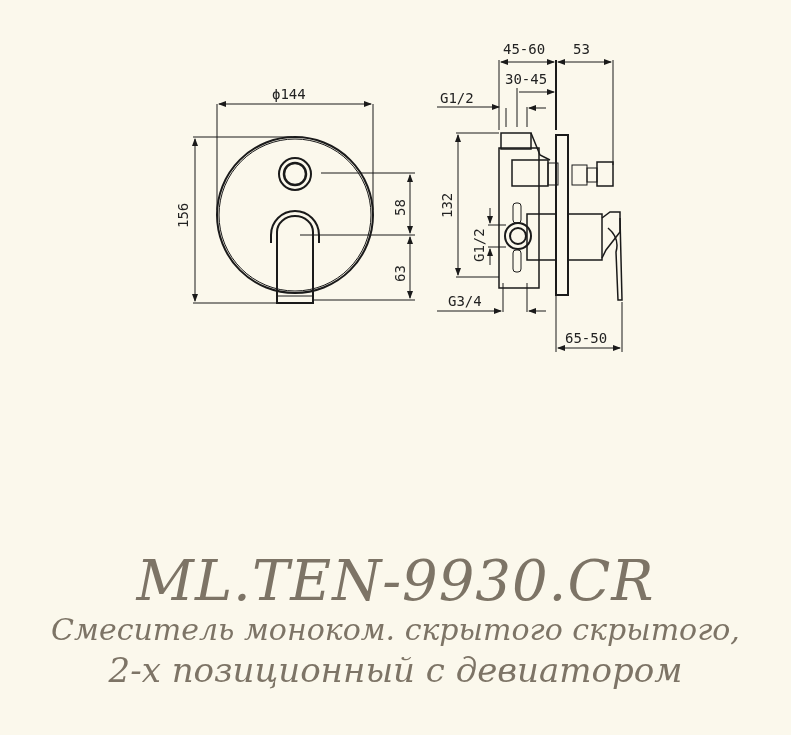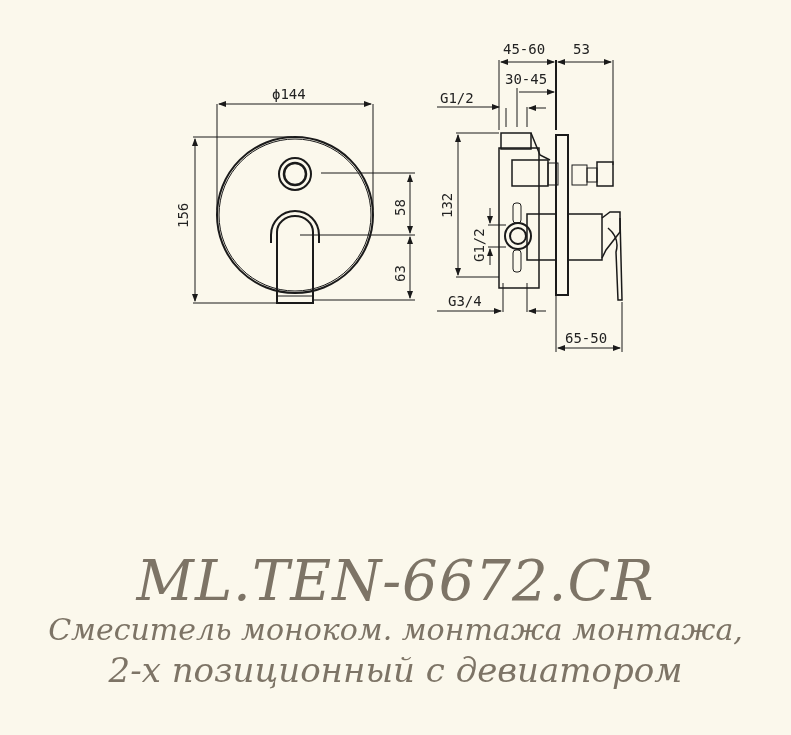--- a/index.html
+++ b/index.html
@@ -116,15 +116,15 @@
   <text class="dim" x="503" y="54">45-60</text>
   <text class="dim" x="573" y="54">53</text>
   <text class="dim" x="505" y="84">30-45</text>
   <text class="dim" x="440" y="103">G1/2</text>
   <text class="dim" transform="translate(452,218) rotate(-90)">132</text>
   <text class="dim" transform="translate(484,262) rotate(-90)">G1/2</text>
   <text class="dim" x="448" y="306">G3/4</text>
   <text class="dim" x="565" y="343">65-50</text>
 </svg>
 
-<div class="title model">ML.TEN-6672.CR</div>
-<div class="title desc1">Смеситель  моноком. монтажа монтажа,</div>
+<div class="title model">ML.TEN-9930.CR</div>
+<div class="title desc1">Смеситель  моноком. скрытого скрытого,</div>
 <div class="title desc2">2-х позиционный с девиатором</div>
 
 </body></html>

